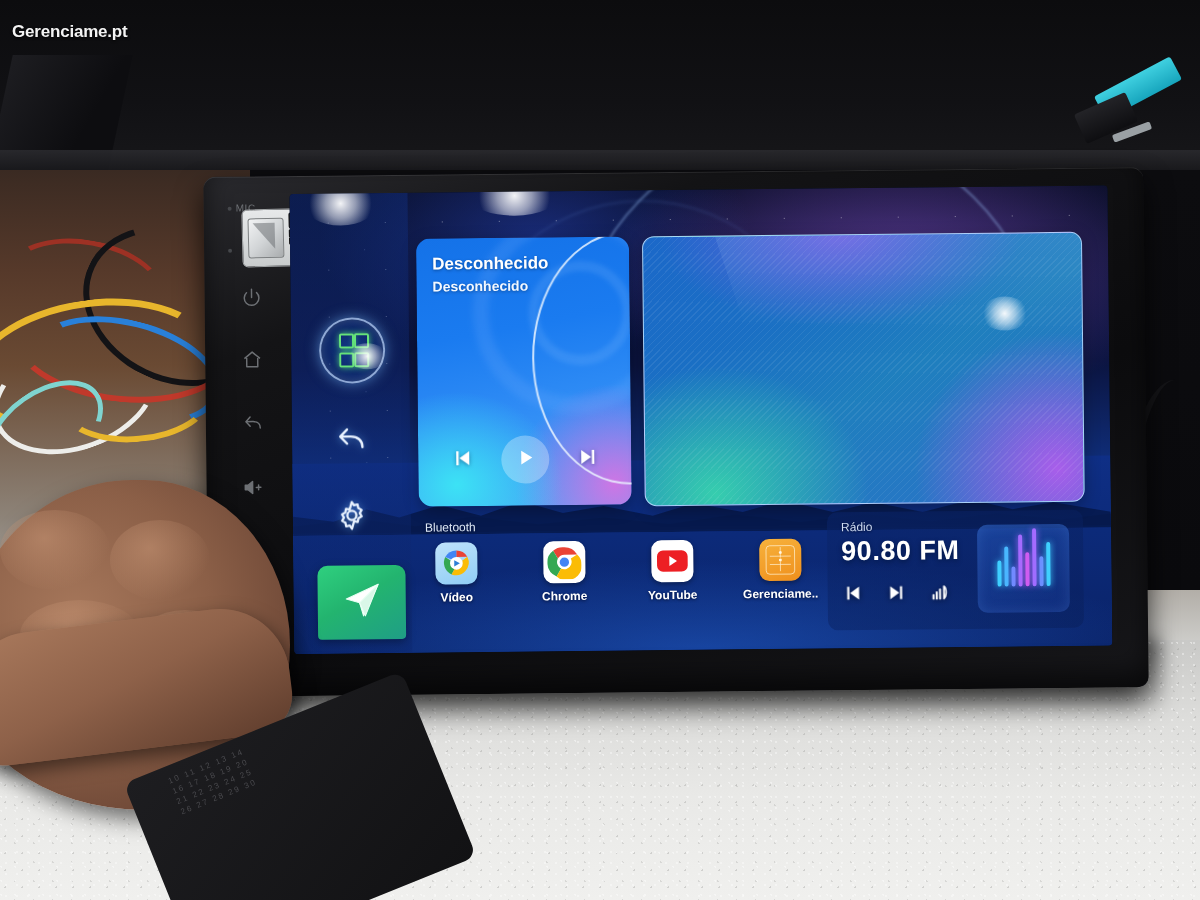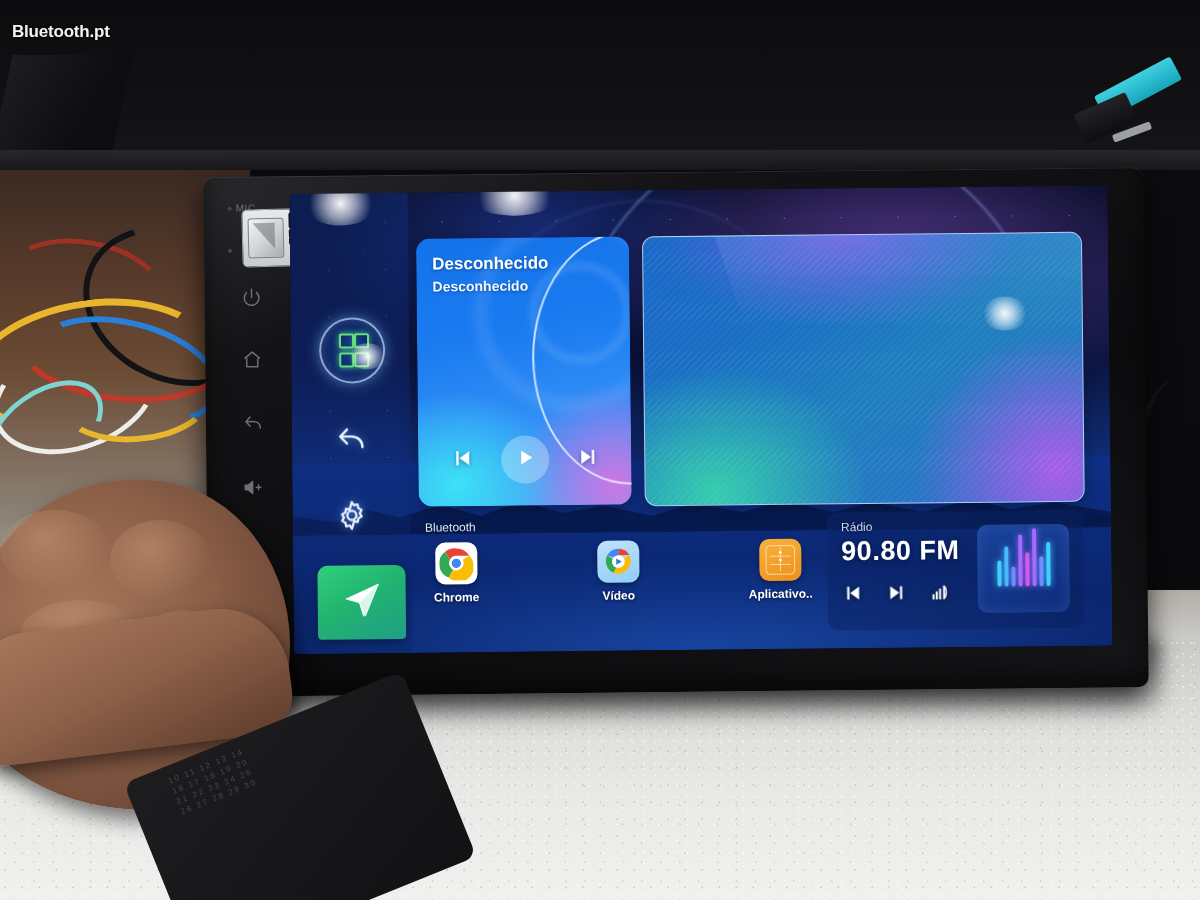--- a/index.html
+++ b/index.html
@@ -657,60 +657,69 @@
       <div id="big-card">
         <div class="bc-hatch"></div>
         <div class="bc-sheen"></div>
       </div>
 
       <div id="dock">
         <div id="dock-label">Bluetooth</div>
         <div class="apps-row">
 
           <div class="app">
+            <div class="app-icon ic-video">
+              <svg viewBox="0 0 48 48" width="34" height="34">
+                <path d="M24 6a18 18 0 0 1 15.6 9H24z" fill="#ea4335"></path>
+                <path d="M8.4 15A18 18 0 0 0 17 39.6l7.8-13.5z" fill="#34a853"></path>
+                <path d="M39.6 15A18 18 0 0 1 17 39.6L24.8 26z" fill="#fbbc05"></path>
+                <path d="M8.4 15A18 18 0 0 1 24 6v15z" fill="#4285f4"></path>
+                <circle cx="24" cy="24" r="9" fill="#ffffff"></circle>
+                <path d="M21 19.5 29 24l-8 4.5z" fill="#2f7fd6"></path>
+              </svg>
+            </div>
+            <span class="app-label">Vídeo</span>
+          </div>
+
+          <div class="app">
             <div class="app-icon ic-white">
               <svg viewBox="0 0 48 48" width="34" height="34">
                 <circle cx="24" cy="24" r="21" fill="#ffffff"></circle>
                 <path d="M24 3a21 21 0 0 1 18.2 10.5H24a10.5 10.5 0 0 0-9.1 5.3L8.3 7.6A20.9 20.9 0 0 1 24 3z" fill="#ea4335"></path>
                 <path d="M8.3 7.6l6.6 11.2A10.5 10.5 0 0 0 19.3 33L12.9 44A21 21 0 0 1 8.3 7.6z" fill="#34a853"></path>
                 <path d="M42.2 13.5A21 21 0 0 1 12.9 44l6.4-11a10.5 10.5 0 0 0 14.2-5.5 10.5 10.5 0 0 0-.3-8.5z" fill="#fbbc05"></path>
                 <circle cx="24" cy="24" r="9.3" fill="#ffffff"></circle>
                 <circle cx="24" cy="24" r="6.6" fill="#4285f4"></circle>
               </svg>
             </div>
             <span class="app-label">Chrome</span>
           </div>
 
+
           <div class="app">
-            <div class="app-icon ic-video">
-              <svg viewBox="0 0 48 48" width="34" height="34">
-                <path d="M24 6a18 18 0 0 1 15.6 9H24z" fill="#ea4335"></path>
-                <path d="M8.4 15A18 18 0 0 0 17 39.6l7.8-13.5z" fill="#34a853"></path>
-                <path d="M39.6 15A18 18 0 0 1 17 39.6L24.8 26z" fill="#fbbc05"></path>
-                <path d="M8.4 15A18 18 0 0 1 24 6v15z" fill="#4285f4"></path>
-                <circle cx="24" cy="24" r="9" fill="#ffffff"></circle>
-                <path d="M21 19.5 29 24l-8 4.5z" fill="#2f7fd6"></path>
+            <div class="app-icon ic-white">
+              <svg viewBox="0 0 48 34" width="32" height="24">
+                <rect x="1" y="1" width="46" height="32" rx="9" fill="#ed1f24"></rect>
+                <path d="M19.5 9.5 31 17l-11.5 7.5z" fill="#ffffff"></path>
               </svg>
             </div>
-            <span class="app-label">Vídeo</span>
-          </div>
-
-
+            <span class="app-label">YouTube</span>
+          </div>
 
           <div class="app">
             <div class="app-icon ic-mgr">
               <svg viewBox="0 0 48 48" width="36" height="36">
                 <rect x="5" y="5" width="38" height="38" rx="5" fill="none" stroke="#fff0cf" stroke-width="1.3" opacity=".75"></rect>
                 <circle cx="24" cy="14" r="2" fill="#fff6e3"></circle>
                 <circle cx="24" cy="24" r="2" fill="#fff6e3"></circle>
                 <path d="M10 19h28M10 30h28" stroke="#fff0cf" stroke-width="1.2" opacity=".8"></path>
                 <path d="M24 7v5M24 16v5M24 26v13" stroke="#fff0cf" stroke-width="1.2" opacity=".8"></path>
               </svg>
             </div>
-            <span class="app-label">Aplicativo..</span>
+            <span class="app-label">Gerenciame..</span>
           </div>
 
         </div>
       </div>
 
       <div id="radio">
         <div id="radio-label">Rádio</div>
         <div id="radio-freq">90.80 FM</div>
         <div class="radio-ctrls">
           <div class="rc-btn">
@@ -767,15 +776,15 @@
     <div class="knuckle" style="left:150px; top:40px;  width:100px; height:80px;"></div>
     <div class="knuckle" style="left:60px;  top:120px; width:120px; height:70px;"></div>
     <div class="knuckle" style="left:175px; top:130px; width:100px; height:70px;"></div>
   </div>
   <div class="thumb"></div>
   <div class="sleeve"></div>
   <div class="sleeve-print">
     10 11 12 13 14<br>16 17 18 19 20<br>21 22 23 24 25<br>26 27 28 29 30
   </div>
 
-  <div id="watermark">Bluetooth.pt</div>
+  <div id="watermark">Gerenciame.pt</div>
 
 </div>
 
 </body></html>

